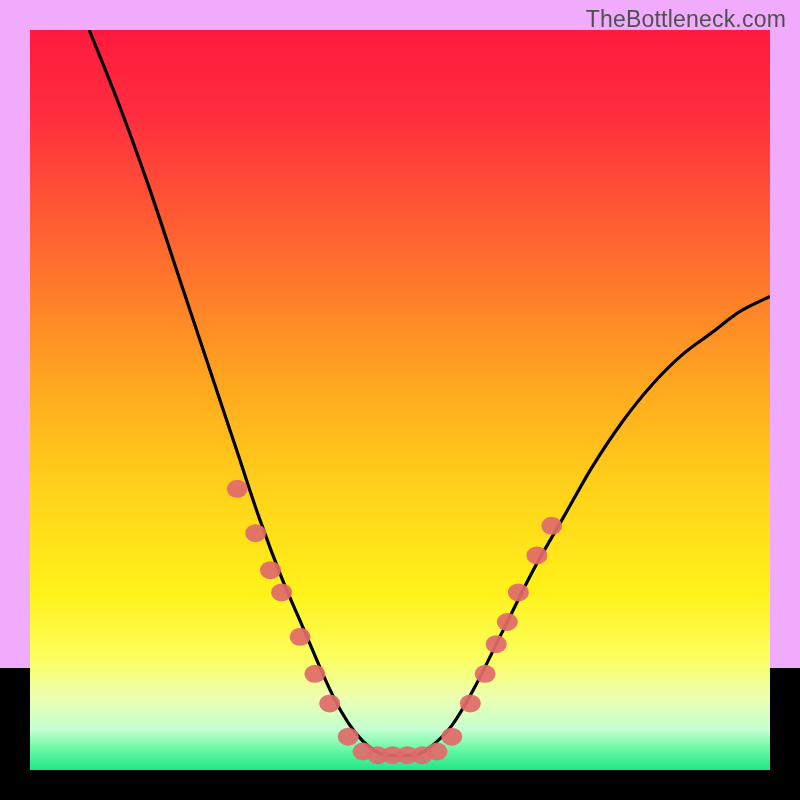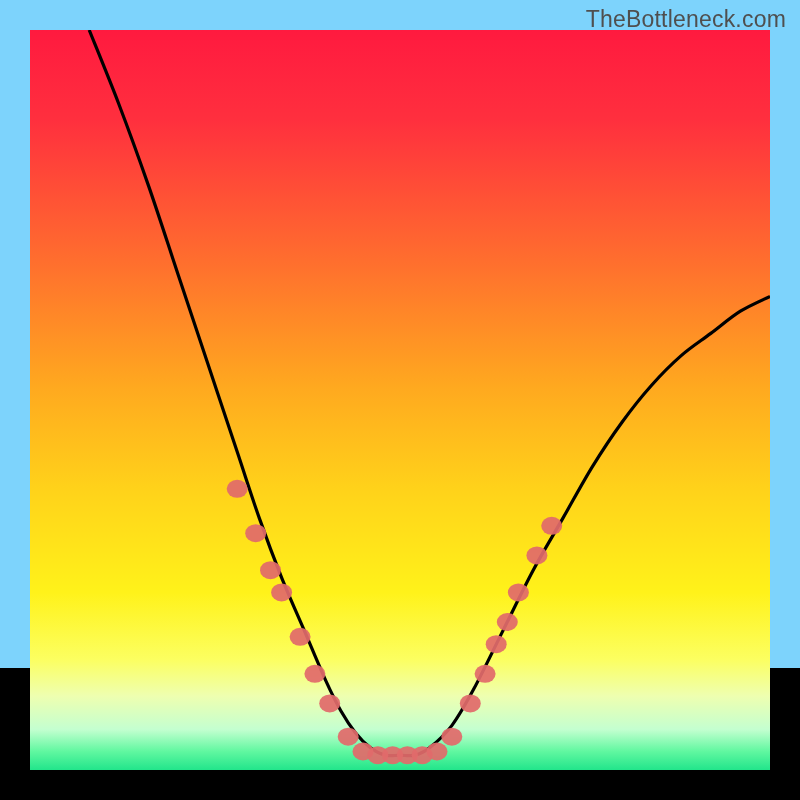--- a/index.html
+++ b/index.html
@@ -10,21 +10,21 @@
     overflow: hidden;
     background: #000;
     font-family: Arial, Helvetica, sans-serif;
   }
   .frame {
     position: absolute;
     left: 0;
     top: 0;
     width: 800px;
     height: 668px;
-    background: #7dd3fc;
+    background: #f0abfc;
   }
   .plot {
     position: absolute;
     left: 30px;
     top: 30px;
     width: 740px;
     height: 740px;
     overflow: hidden;
   }
   .gradient {

